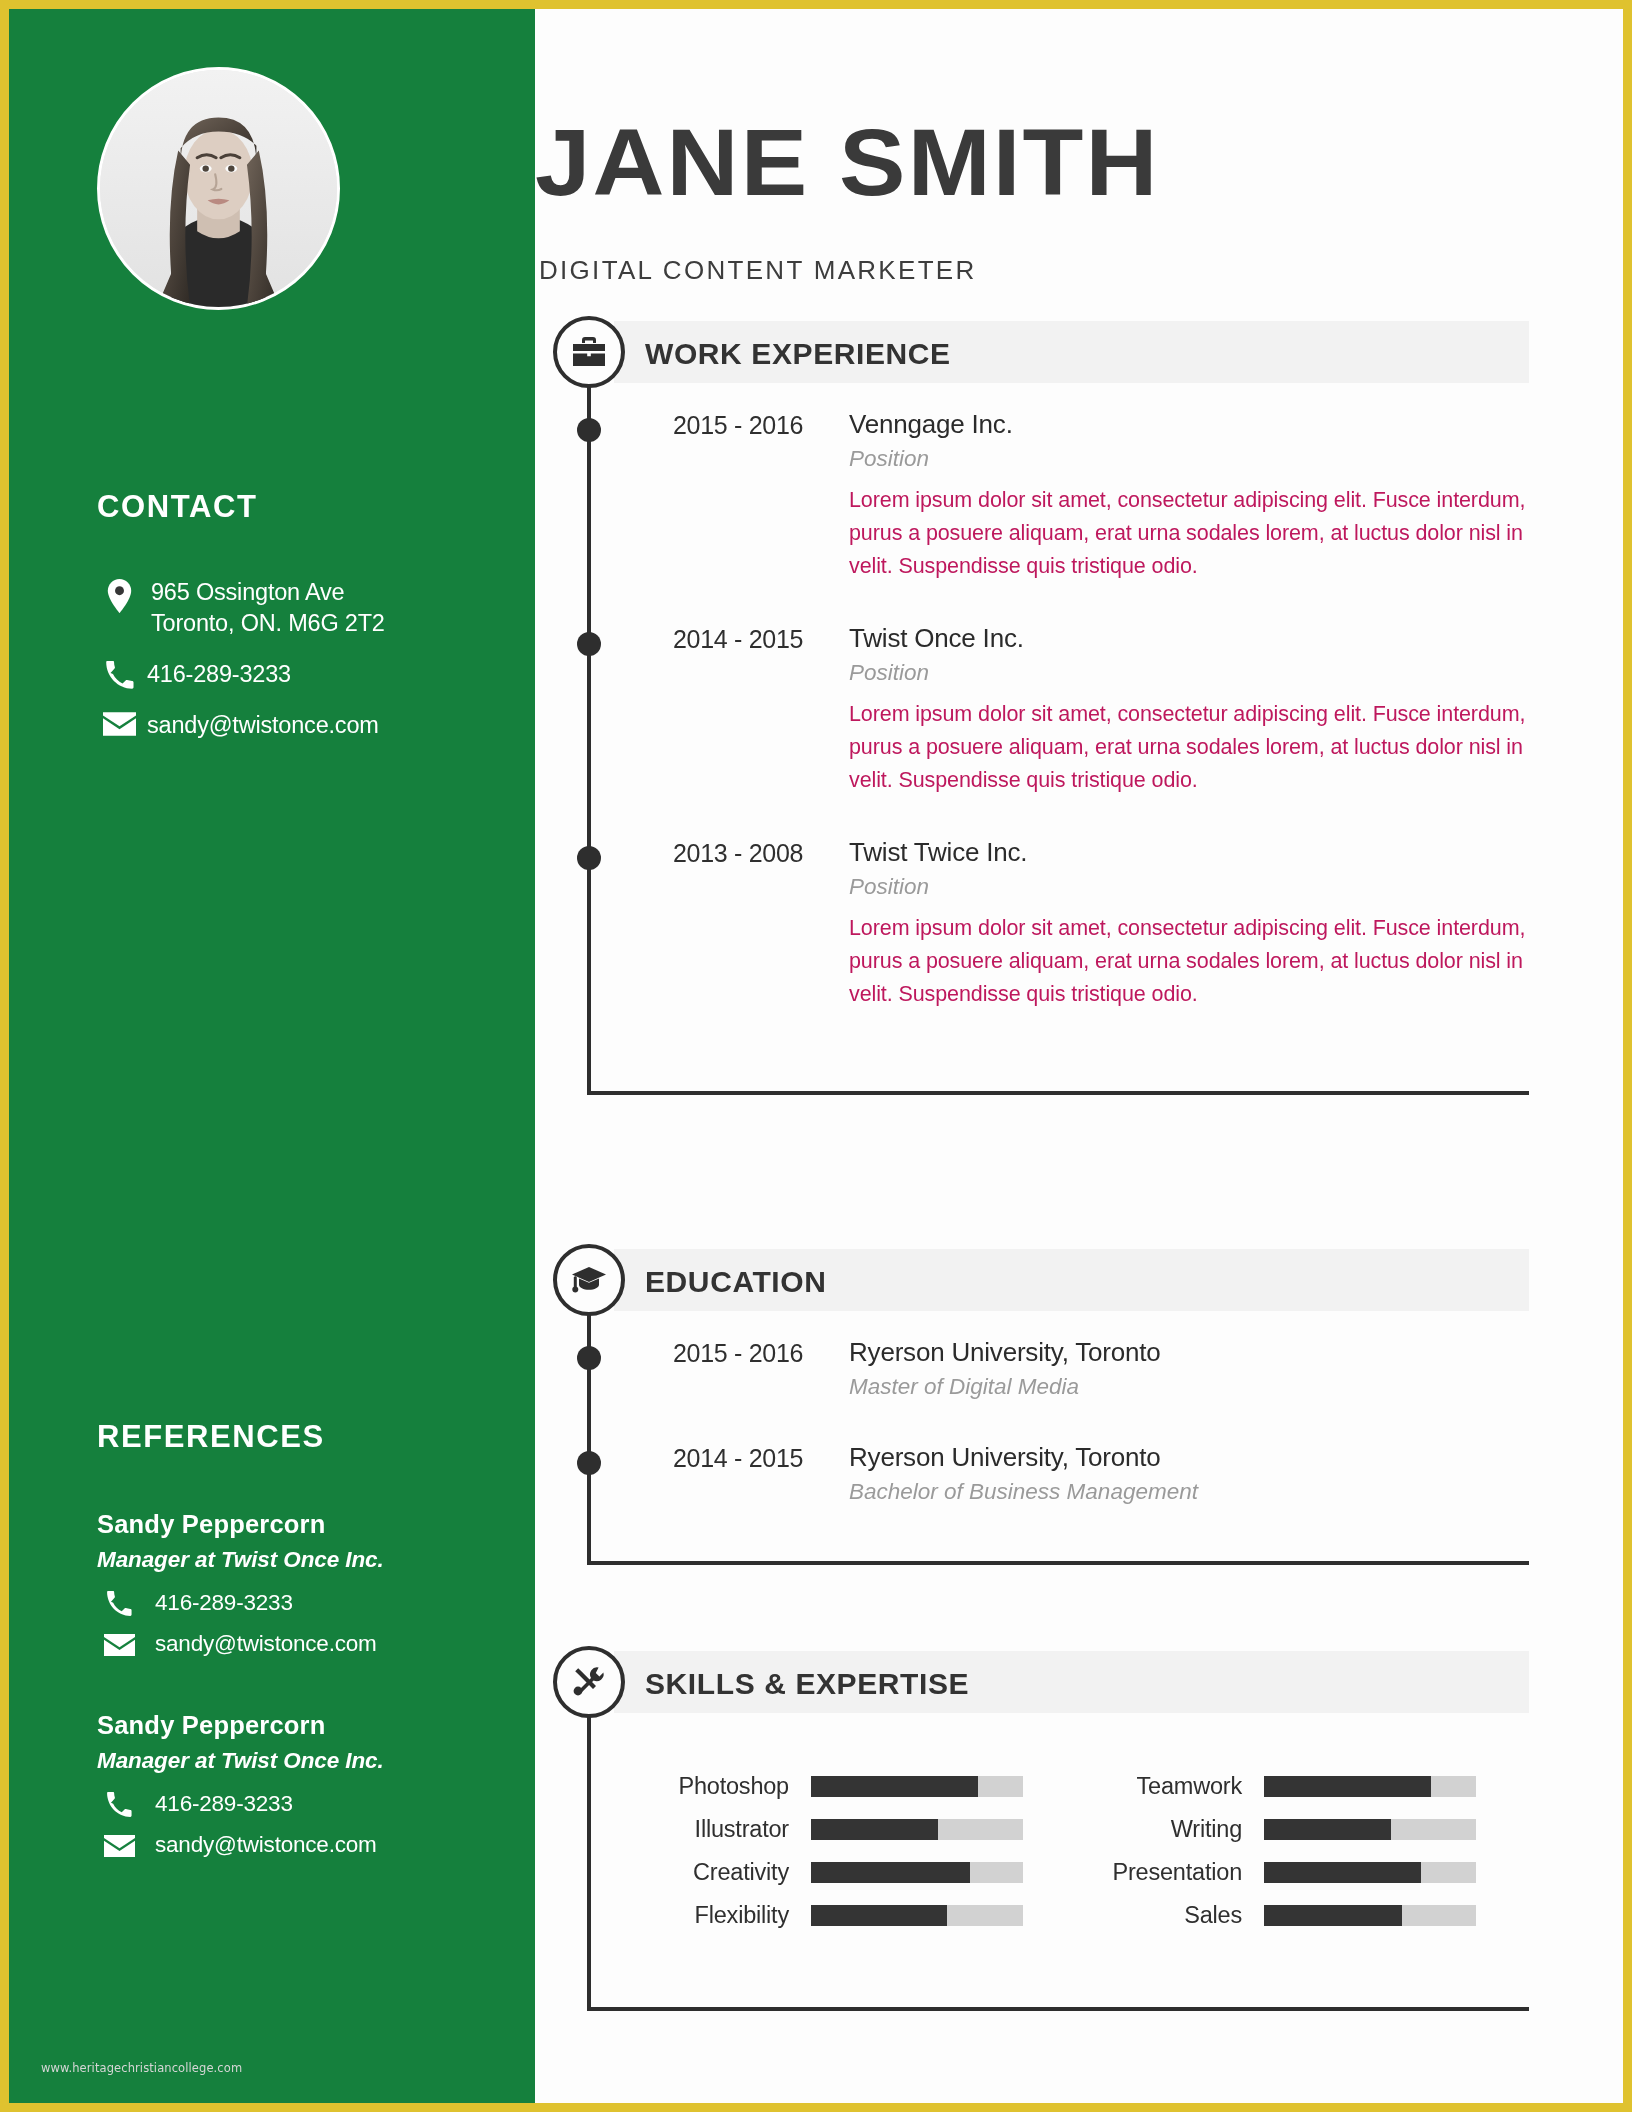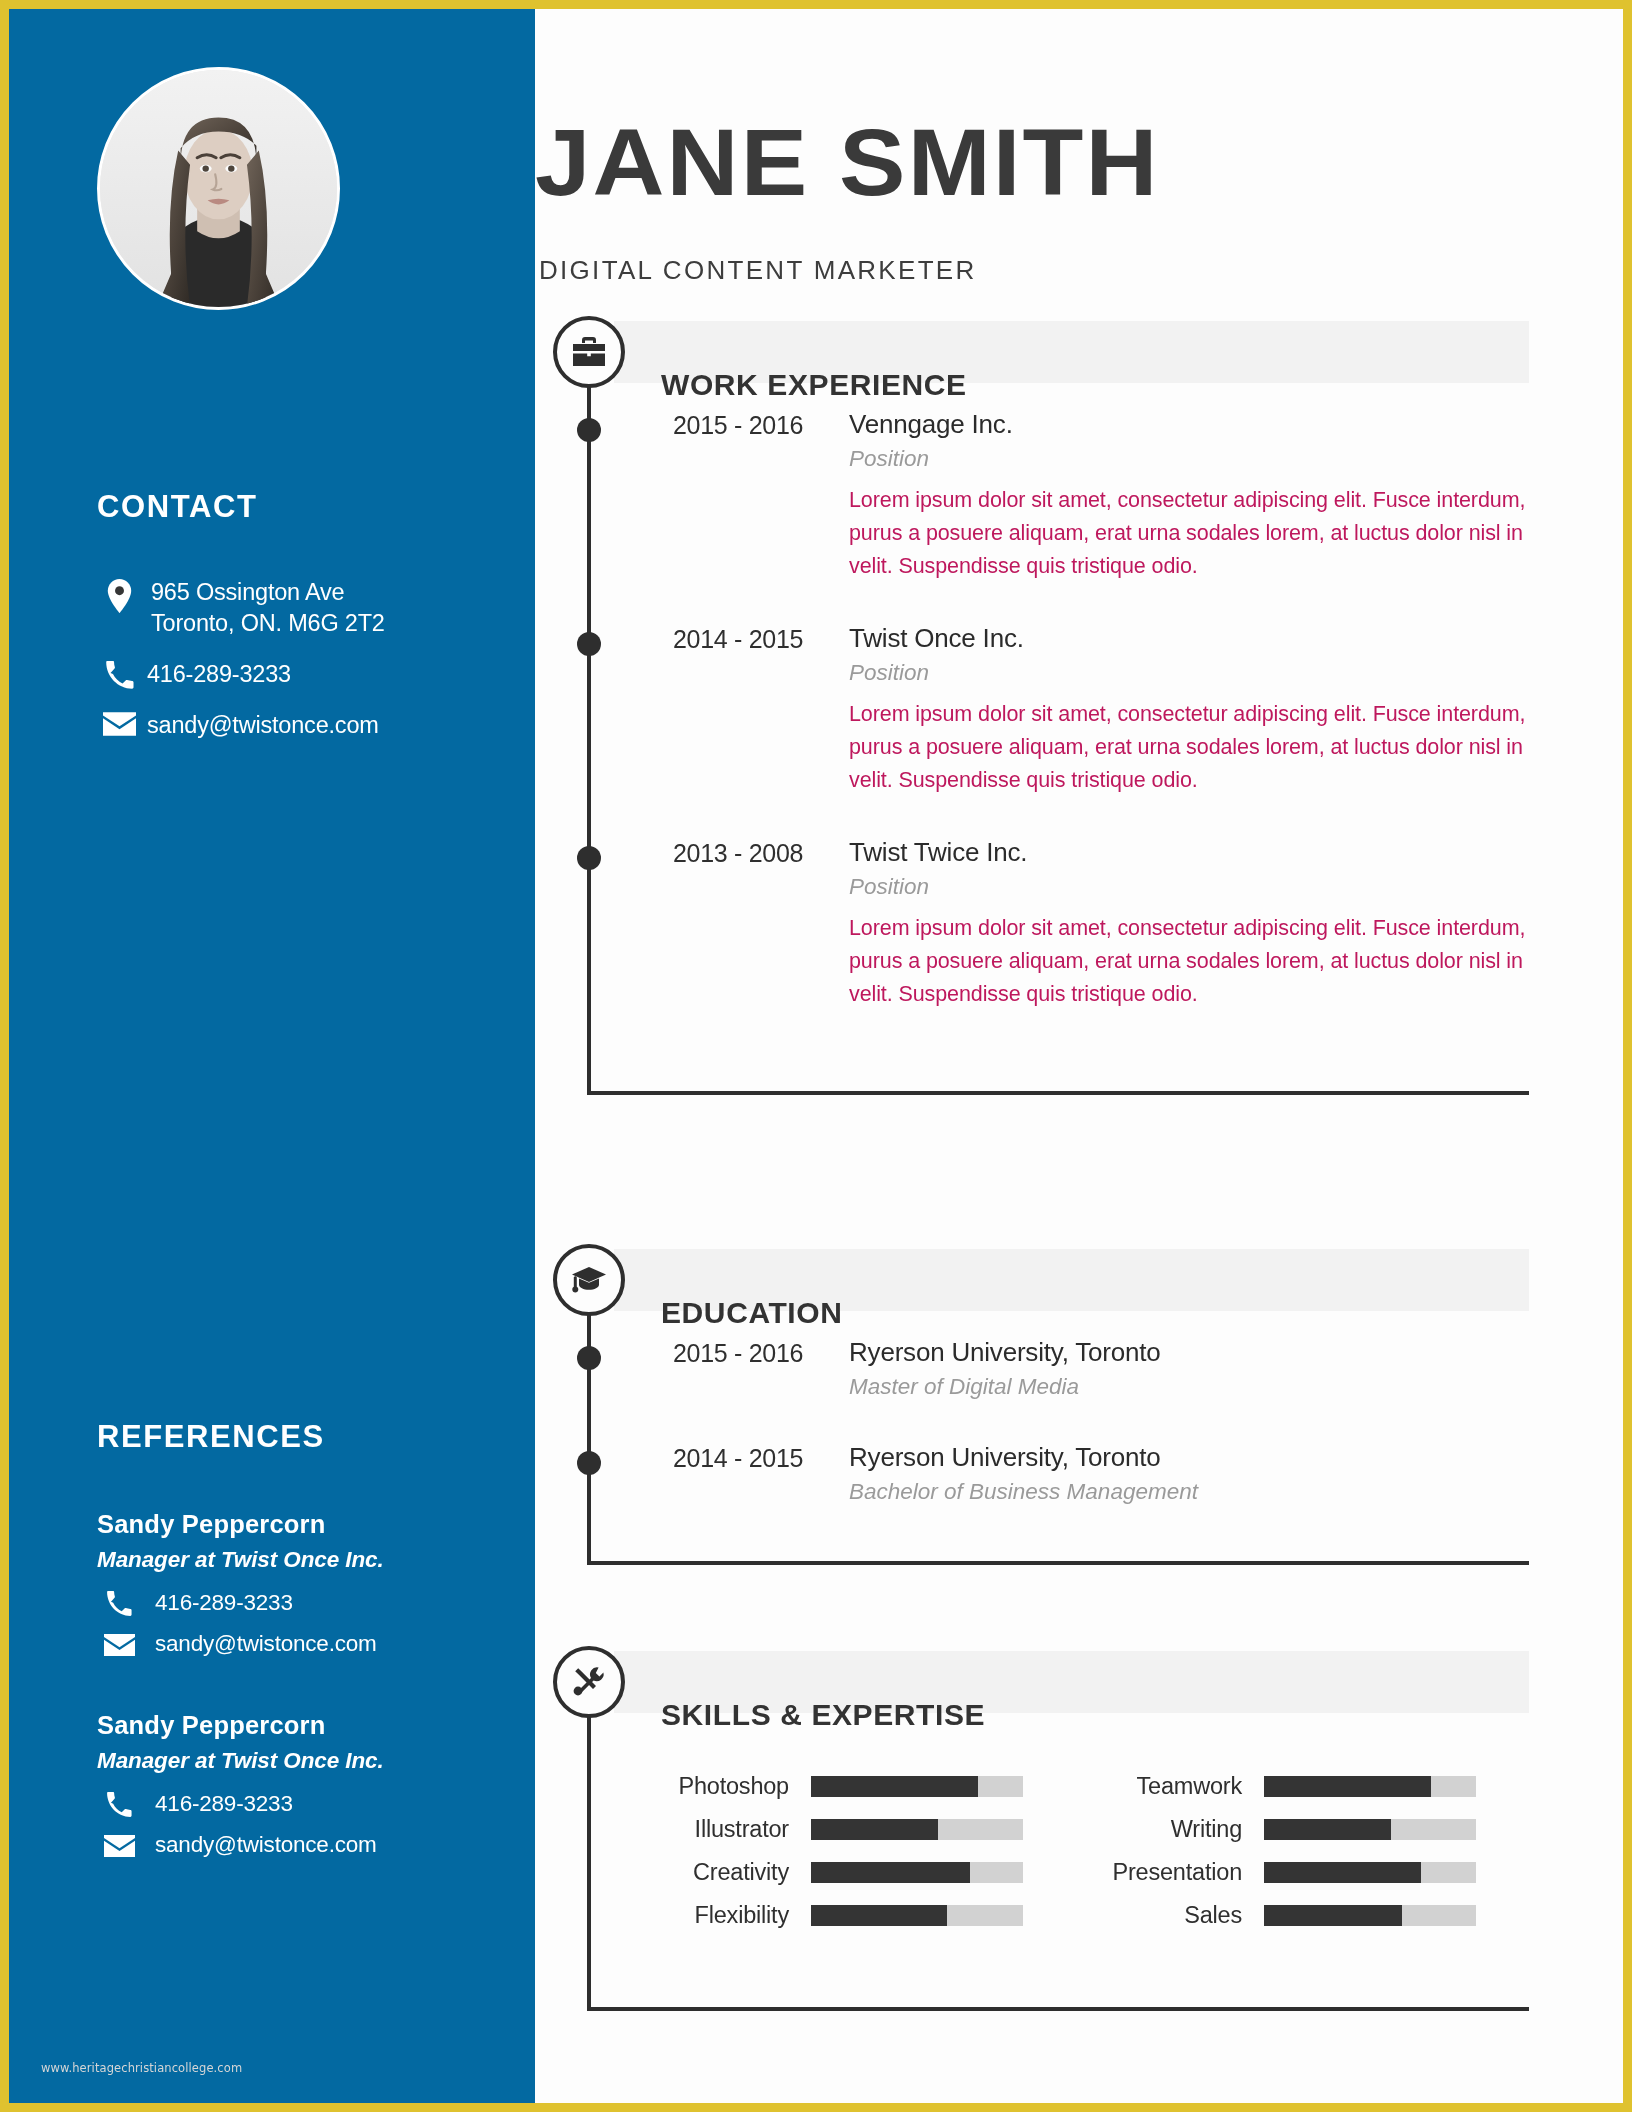--- a/index.html
+++ b/index.html
@@ -19,21 +19,21 @@
     border: 9px solid #dfc22f;
     overflow: hidden;
   }
 
   
   .sidebar {
     position: absolute;
     left: 0; top: 0;
     width: 526px;
     height: 100%;
-    background: #0369a1;
+    background: #15803d;
     color: #ffffff;
   }
 
   .avatar {
     position: absolute;
     left: 88px;
     top: 58px;
     width: 243px;
     height: 243px;
     border-radius: 50%;
@@ -160,28 +160,27 @@
     border: 4px solid #2e2e2e;
     background: #fdfdfd;
     display: flex;
     align-items: center;
     justify-content: center;
     z-index: 2;
   }
   .sec-circle svg { display: block; fill: #2e2e2e; }
   .sec-title {
     position: absolute;
-    left: 126px;
+    left: 110px;
     top: 16px;
     font-size: 30px;
     font-weight: bold;
     letter-spacing: 0.6px;
     color: #333333;
     z-index: 3;
-    margin-top: 31px;
   }
 
   
   .timeline {
     position: relative;
     margin-left: 52px;
     margin-right: 94px;
     border-left: 4px solid #2e2e2e;
     border-bottom: 4px solid #2e2e2e;
     padding-top: 26px;

